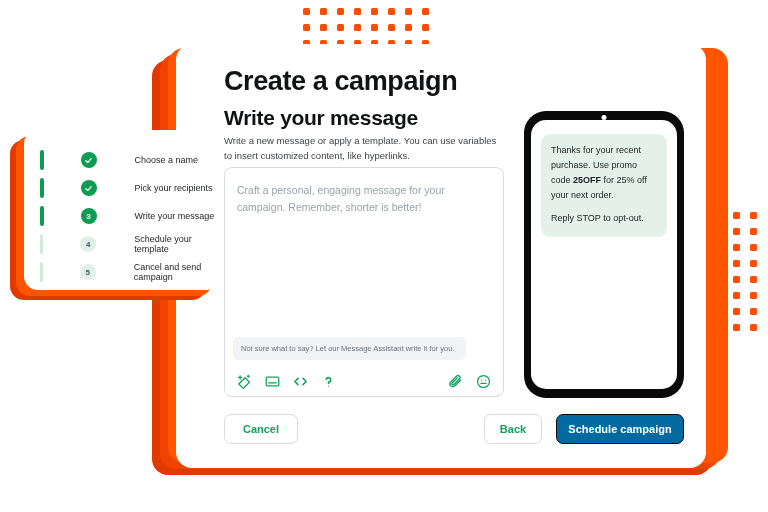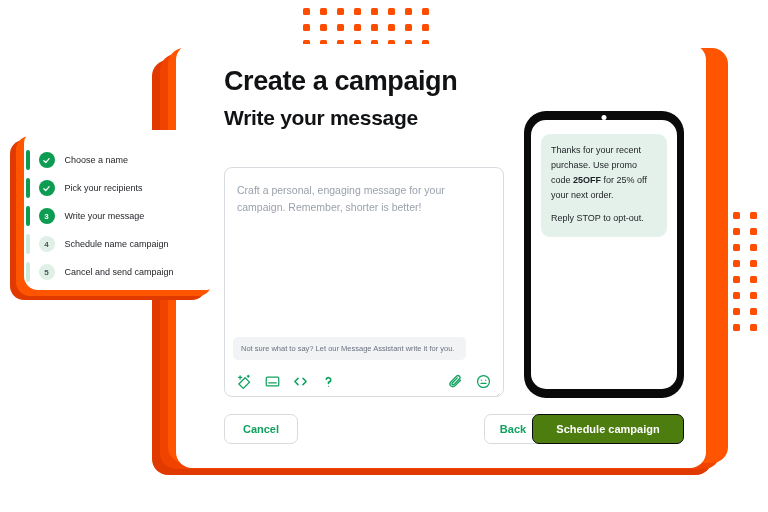--- a/index.html
+++ b/index.html
@@ -104,32 +104,32 @@
   
   #footer { position: absolute; left: 48px; right: 22px; top: 370px; height: 30px; text-decoration: underline; }
   .btn {
     position: absolute; top: 0; height: 30px;
     display: flex; align-items: center; justify-content: center;
     font-size: 11px; font-weight: bold; border-radius: 7px; cursor: pointer;
     white-space: nowrap;
   }
   #btn-cancel { left: 0; width: 74px; background: #fff; border: 1px solid #d7dbe0; color: #10a15f; }
   #btn-back   { right: 142px; width: 58px; background: #fff; border: 1px solid #d7dbe0; color: #10a15f; text-align: right; }
-  #btn-submit { right: 0; width: 152px; background: #4d7c0f; border: 1px solid #0a0a0a; color: #ffffff; }
+  #btn-submit { right: 0; width: 128px; background: #0369a1; border: 1px solid #0a0a0a; color: #ffffff; }
 
   
   #steps-shadow-dark  { position: absolute; left: 10px; top: 140px; width: 196px; height: 160px; background: #e03a00; border-radius: 14px; }
   #steps-shadow-mid   { position: absolute; left: 16px; top: 136px; width: 196px; height: 160px; background: #ff5500; border-radius: 14px; }
   #steps-card {
     position: absolute; left: 24px; top: 130px;
     width: 196px; height: 160px;
     background: #ffffff; border-radius: 14px;
     padding: 16px 0 0 0;
   }
-  .step-row { display: flex; align-items: center; height: 28px; padding-left: 2px; cursor: pointer; }
+  .step-row { display: flex; align-items: center; height: 28px; padding-left: 16px; cursor: pointer; gap: 28px; }
   .step-bar { width: 3.5px; height: 20px; border-radius: 2px; margin-right: 9px; }
   .step-bar.done, .step-bar.current { background: #0d9c52; }
   .step-bar.todo { background: #cfe9da; }
   .step-circle {
     width: 16px; height: 16px; border-radius: 50%;
     display: flex; align-items: center; justify-content: center;
     font-size: 8px; font-weight: bold; margin-right: 10px; flex: 0 0 auto;
   }
   .step-circle.done, .step-circle.current { background: #0d9c52; color: #ffffff; }
   .step-circle.todo { background: #dff0e6; color: #4b5563; }
@@ -195,20 +195,21 @@
     </div>
 
   <div class="shadow-layer" id="shadow-dark"></div>
   <div class="shadow-layer" id="shadow-mid"></div>
   <div class="shadow-layer" id="shadow-light"></div>
 
   <div id="main-card">
 
     <div class="page-title">Create a campaign</div>
     <div class="section-title">Write your message</div>
+    <div class="section-desc">Write a new message or apply a template. You can use variables to insert customized content, like hyperlinks.</div>
 
     <div id="composer">
       <div id="assistant-hint">Not sure what to say? Let our Message Assistant write it for you.</div>
 
       <div id="composer-placeholder">Craft a personal, engaging message for your campaign. Remember, shorter is better!</div>
 
       <div id="composer-toolbar">
         <span class="tool-icon">
           <svg viewBox="0 0 24 24" fill="none" stroke="currentColor" stroke-width="2" stroke-linecap="round">
             <path d="M13 6 L20 13 L10 23 L3 16 Z" fill="none"></path>
@@ -298,21 +299,21 @@
         <div class="step-label">Pick your recipients</div>
       </div>
       <div class="step-row">
         <div class="step-bar current"></div>
         <div class="step-circle current">3</div>
         <div class="step-label">Write your message</div>
       </div>
       <div class="step-row">
         <div class="step-bar todo"></div>
         <div class="step-circle todo">4</div>
-        <div class="step-label">Schedule name campaign</div>
+        <div class="step-label">Schedule your template</div>
       </div>
       <div class="step-row">
         <div class="step-bar todo"></div>
         <div class="step-circle todo">5</div>
         <div class="step-label">Cancel and send campaign</div>
       </div>
     </div>
 
 </div>
 

